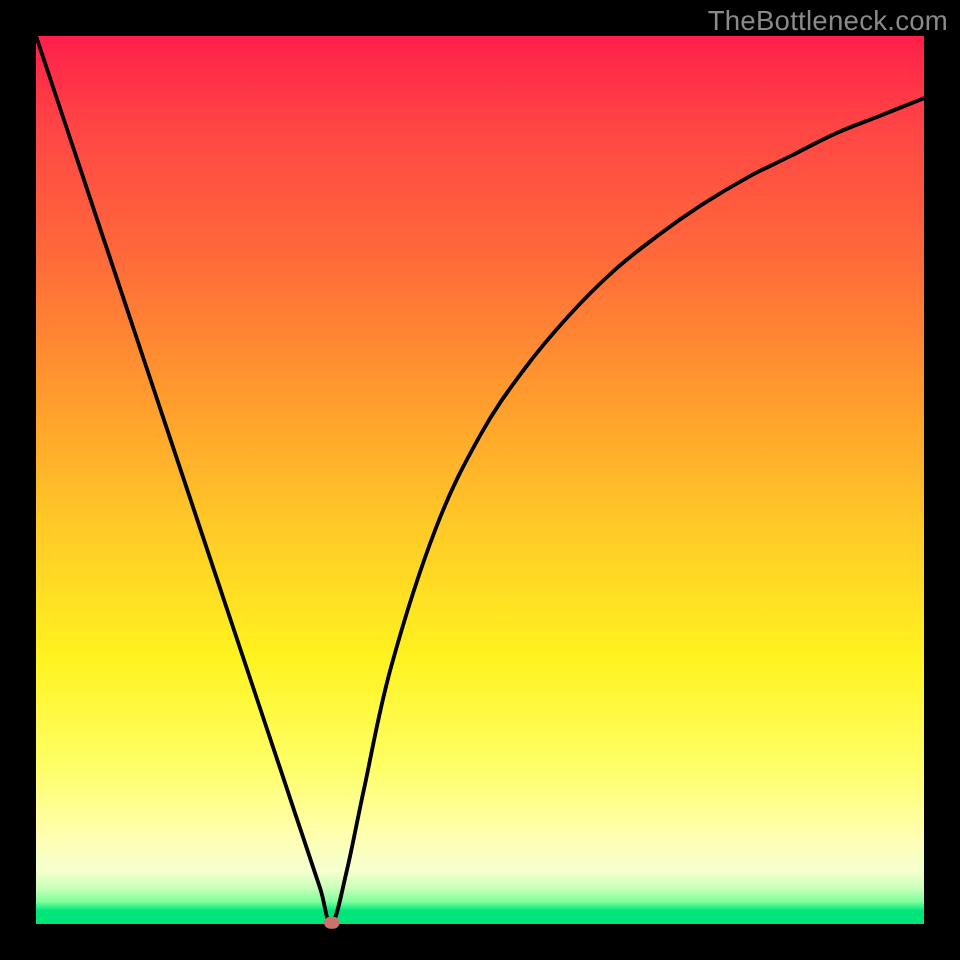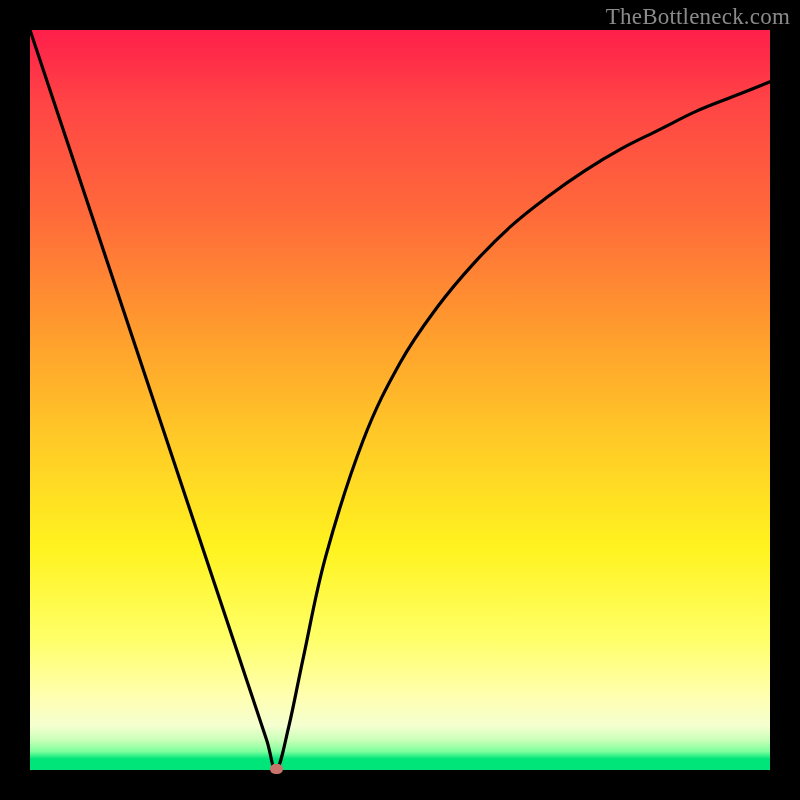--- a/index.html
+++ b/index.html
@@ -9,21 +9,20 @@
     height: 800px;
     background: #000;
     font-family: Arial, Helvetica, sans-serif;
     overflow: hidden;
   }
   .frame {
     position: relative;
     width: 800px;
     height: 800px;
     background: #000;
-    font-family: Liberation Serif, serif;
   }
   .plot {
     position: absolute;
     left: 30px;
     top: 30px;
     width: 740px;
     height: 740px;
     
     background: linear-gradient(
       to bottom,

